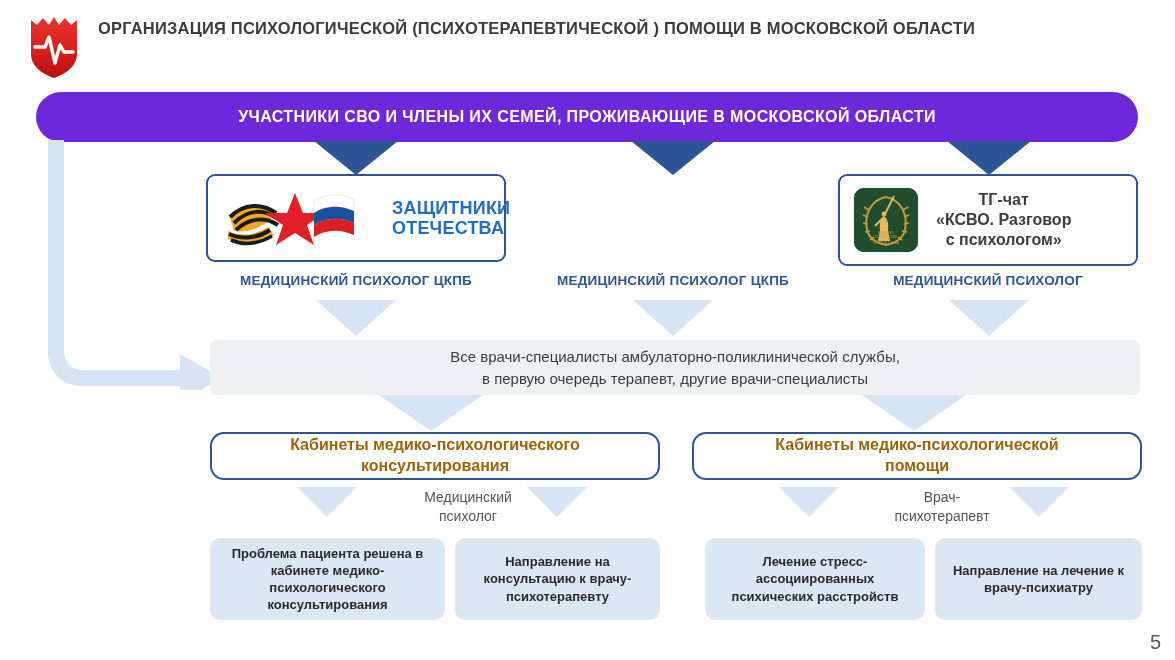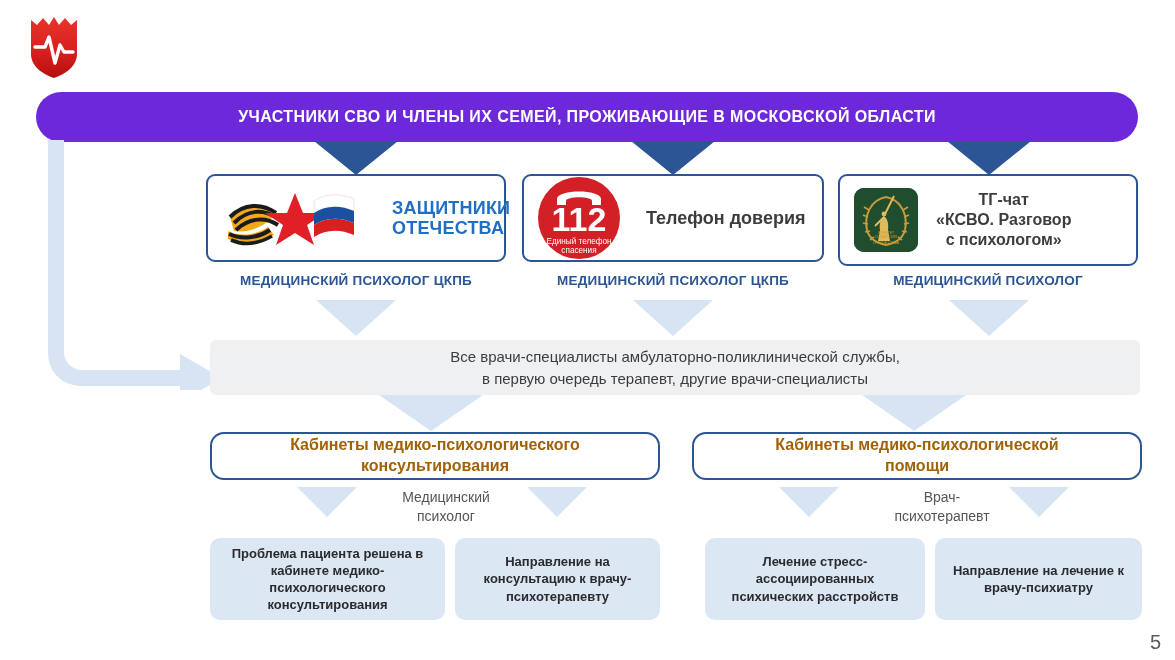--- a/index.html
+++ b/index.html
@@ -105,20 +105,21 @@
             <stop offset="0%" stop-color="#e8342c"></stop>
             <stop offset="55%" stop-color="#d8201f"></stop>
             <stop offset="100%" stop-color="#b4100f"></stop>
           </linearGradient>
         </defs>
         <path d="M3 11 L3 6 L9 11 L15 4 L21 11 L26 3 L31 11 L37 4 L43 11 L49 6 L49 11
                  L49 40 C49 52 38 60 26 64 C14 60 3 52 3 40 Z" fill="url(#shg)"></path>
         <path d="M7 33 L17 33 L21 23 L27 49 L32 31 L36 38 L45 38" fill="none" stroke="#ffffff" stroke-width="3.4" stroke-linejoin="round" stroke-linecap="round"></path>
       </svg>
     </div>
+    <div class="title">ОРГАНИЗАЦИЯ ПСИХОЛОГИЧЕСКОЙ (ПСИХОТЕРАПЕВТИЧЕСКОЙ ) ПОМОЩИ В МОСКОВСКОЙ ОБЛАСТИ</div>
   </div>
 
   <div class="banner">
     <span class="banner-text">УЧАСТНИКИ СВО И ЧЛЕНЫ ИХ СЕМЕЙ, ПРОЖИВАЮЩИЕ В МОСКОВСКОЙ ОБЛАСТИ</span>
   </div>
 
   <div class="tri-dark" style="left:314px;top:141px;"></div>
   <div class="tri-dark" style="left:631px;top:141px;"></div>
   <div class="tri-dark" style="left:947px;top:141px;"></div>
 
@@ -149,32 +150,20 @@
         <path d="M92 26 C104 18 118 18 132 24 L132 36 C118 30 104 30 92 38 Z" fill="#1b4fa0"></path>
         <path d="M92 38 C104 30 118 30 132 36 L132 48 C118 42 104 42 92 50 Z" fill="#d8201f"></path>
       </svg>
     </div>
     <div class="zo-text">
       <div>ЗАЩИТНИКИ</div>
       <div>ОТЕЧЕСТВА</div>
     </div>
   </div>
 
-  <div class="card card2">
-    <div class="circ112">
-      <svg width="86" height="86" viewBox="0 0 86 86">
-        <circle cx="43" cy="43" r="41" fill="#d32026"></circle>
-        <path d="M21 24 C21 14 65 14 65 24 L65 30 L56 30 L56 26 C56 21 30 21 30 26 L30 30 L21 30 Z" fill="#ffffff"></path>
-        <text x="43" y="56" text-anchor="middle" font-family="'Liberation Sans',sans-serif" font-size="34" font-weight="bold" fill="#ffffff">112</text>
-        <text x="43" y="69" text-anchor="middle" font-family="'Liberation Sans',sans-serif" font-size="8.2" fill="#ffffff">Единый телефон</text>
-        <text x="43" y="78" text-anchor="middle" font-family="'Liberation Sans',sans-serif" font-size="8.2" fill="#ffffff">спасения</text>
-      </svg>
-    </div>
-    <div class="card2-text">Телефон доверия</div>
-  </div>
 
   <div class="card card3">
     <div class="tg-logo">
       <svg width="64" height="64" viewBox="0 0 64 64">
         <rect width="64" height="64" fill="#1f4d2e"></rect>
 
         <path d="M32 9 C16 12 10 28 13 42 C15 50 22 55 32 57 C42 55 49 50 51 42 C54 28 48 12 32 9" fill="none" stroke="#c79a3b" stroke-width="2"></path>
         <g stroke="#c79a3b" stroke-width="1.7" fill="none">
           <path d="M15 22 l-5 -3"></path>
             <path d="M14 29 l-5 -2"></path>
@@ -223,21 +212,21 @@
   <div class="tri-light wide" style="left:862px;top:395px;"></div>
 
   <div class="obox" style="left:210px;top:432px;width:450px;height:48px;">
     <div class="obox-text">
       <div>Кабинеты медико-психологического</div>
       <div>консультирования</div>
     </div>
   </div>
   <div class="tri-light sm" style="left:297px;top:487px;"></div>
   <div class="tri-light sm" style="left:527px;top:487px;"></div>
-  <div class="midlabel" style="left:376px;top:488px;width:140px;">
+  <div class="midlabel" style="left:398px;top:488px;width:140px;">
     <div>Медицинский</div>
     <div>психолог</div>
   </div>
   <div class="pbox" style="left:455px;top:538px;width:205px;height:82px;">
     <span class="pbox-text">Направление на консультацию к врачу-психотерапевту</span>
   </div>
   <div class="pbox" style="left:210px;top:538px;width:235px;height:82px;">
     <span class="pbox-text">Проблема пациента решена в кабинете медико-психологического консультирования</span>
   </div>
 

